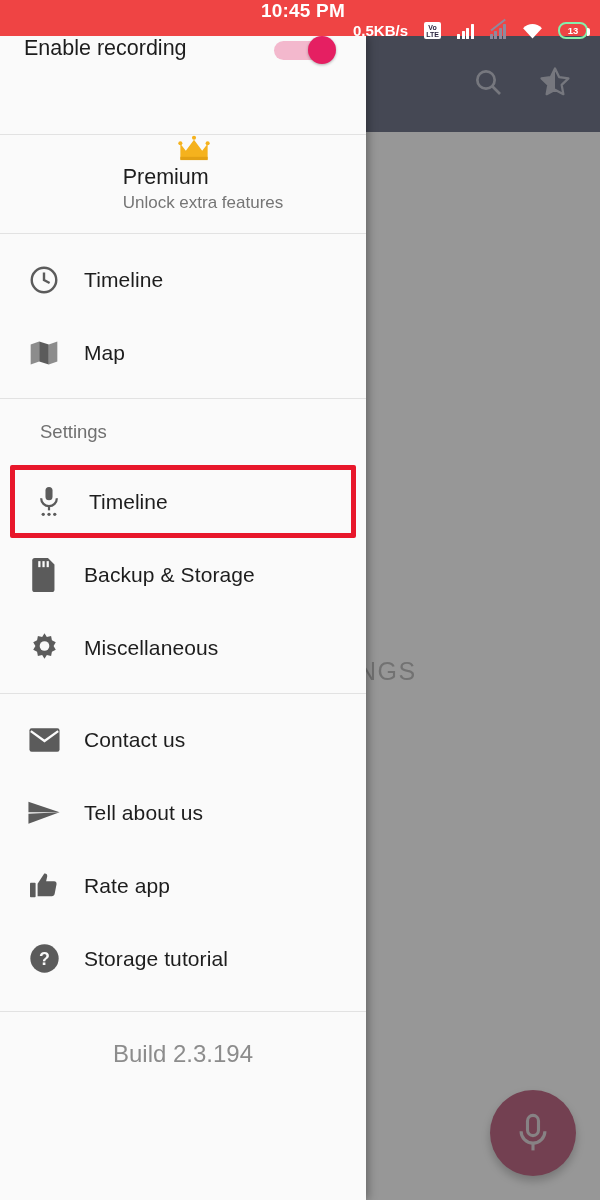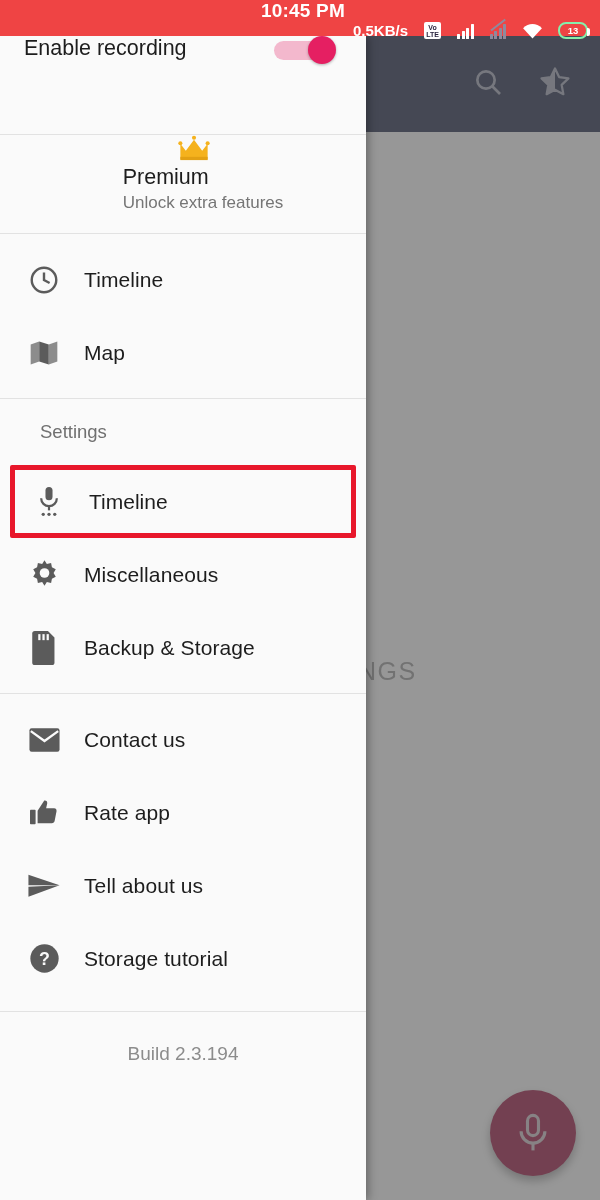--- a/index.html
+++ b/index.html
@@ -175,21 +175,21 @@
   }
   #highlight-recording .label {
     margin-left:18px; font-size:21px; color:#1d1d1d;
   }
 
   .spacer-sm { height:9px; }
   .spacer-md { height:16px; }
 
   #build {
     height:84px; display:flex; align-items:center; justify-content:center;
-    font-size:19px; color:#8c8c8c;
+    font-size:24px; color:#8c8c8c;
   }
 </style>
 </head>
 <body>
 
 <div id="screen">
 
   <div id="bgcontent">
     <div class="empty-label">NO RECORDINGS</div>
     <div id="fab">
@@ -288,72 +288,72 @@
           <circle cx="7.6" cy="22.4" r="1.25" fill="#5b5b5b" stroke="none"></circle>
           <circle cx="12" cy="22.4" r="1.25" fill="#5b5b5b" stroke="none"></circle>
           <circle cx="16.4" cy="22.4" r="1.25" fill="#5b5b5b" stroke="none"></circle>
         </svg>
       </span>
       <span class="label">Timeline</span>
     </div>
 
     <div class="row">
       <span class="ico">
-        <svg width="33" height="33" viewBox="0 0 24 24">
-          <path fill="#5b5b5b" d="M12 1.6l1.7 2.7 3.1-.7.6 3.1 2.8 1.5-1.6 2.7 1.6 2.7-2.8 1.5-.6 3.1-3.1-.7L12 20.2l-1.7-2.7-3.1.7-.6-3.1L3.8 13.6l1.6-2.7-1.6-2.7L6.6 6.7l.6-3.1 3.1.7z"></path>
-          <circle cx="12" cy="10.9" r="3.5" fill="#fafafa"></circle>
-        </svg>
-      </span>
-      <span class="label">Miscellaneous</span>
-    </div>
-
-    <div class="row">
-      <span class="ico">
         <svg width="30" height="34" viewBox="0 0 22 26">
           <path d="M4 0h10l5 5v19a2 2 0 0 1-2 2H4a2 2 0 0 1-2-2V2a2 2 0 0 1 2-2z" fill="#5b5b5b"></path>
           <rect x="6.6" y="2.4" width="1.7" height="4.6" fill="#fafafa"></rect>
           <rect x="9.8" y="2.4" width="1.7" height="4.6" fill="#fafafa"></rect>
           <rect x="13" y="2.4" width="1.7" height="4.6" fill="#fafafa"></rect>
         </svg>
       </span>
       <span class="label">Backup &amp; Storage</span>
     </div>
 
+    <div class="row">
+      <span class="ico">
+        <svg width="33" height="33" viewBox="0 0 24 24">
+          <path fill="#5b5b5b" d="M12 1.6l1.7 2.7 3.1-.7.6 3.1 2.8 1.5-1.6 2.7 1.6 2.7-2.8 1.5-.6 3.1-3.1-.7L12 20.2l-1.7-2.7-3.1.7-.6-3.1L3.8 13.6l1.6-2.7-1.6-2.7L6.6 6.7l.6-3.1 3.1.7z"></path>
+          <circle cx="12" cy="10.9" r="3.5" fill="#fafafa"></circle>
+        </svg>
+      </span>
+      <span class="label">Miscellaneous</span>
+    </div>
+
     <div class="spacer-sm"></div>
     <div class="divider"></div>
     <div class="spacer-sm"></div>
 
     <div class="row">
       <span class="ico">
         <svg width="33" height="26" viewBox="0 0 24 19">
           <rect x="1" y="1" width="22" height="17" rx="1.6" fill="#5b5b5b"></rect>
           <path d="M2 3l10 7.2L22 3" fill="none" stroke="#fafafa" stroke-width="1.7"></path>
         </svg>
       </span>
       <span class="label">Contact us</span>
     </div>
 
     <div class="row">
       <span class="ico">
+        <svg width="34" height="26" viewBox="0 0 24 18">
+          <path d="M1 1l22 7.5L1 8.5z" fill="#5b5b5b"></path>
+          <path d="M1 9.5l22-1L1 16.5z" fill="#5b5b5b"></path>
+        </svg>
+      </span>
+      <span class="label">Tell about us</span>
+    </div>
+
+    <div class="row">
+      <span class="ico">
         <svg width="32" height="32" viewBox="0 0 24 24">
           <rect x="1.5" y="9.5" width="4.2" height="11" rx="0.6" fill="#5b5b5b"></rect>
           <path d="M7.2 10.3l5-7.6c1.5-.3 2.4.7 2.2 2.2l-.8 3.6h6c1.2 0 2 .9 1.8 2.1l-1.4 7.2c-.2 1.1-1 1.8-2.1 1.8H7.2z" fill="#5b5b5b"></path>
         </svg>
       </span>
       <span class="label">Rate app</span>
-    </div>
-
-    <div class="row">
-      <span class="ico">
-        <svg width="34" height="26" viewBox="0 0 24 18">
-          <path d="M1 1l22 7.5L1 8.5z" fill="#5b5b5b"></path>
-          <path d="M1 9.5l22-1L1 16.5z" fill="#5b5b5b"></path>
-        </svg>
-      </span>
-      <span class="label">Tell about us</span>
     </div>
 
     <div class="row">
       <span class="ico">
         <svg width="33" height="33" viewBox="0 0 24 24">
           <circle cx="12" cy="12" r="10.3" fill="#5b5b5b"></circle>
           <text x="12" y="17" text-anchor="middle" font-family="Liberation Sans, sans-serif" font-size="13" font-weight="bold" fill="#fafafa">?</text>
         </svg>
       </span>
       <span class="label">Storage tutorial</span>

